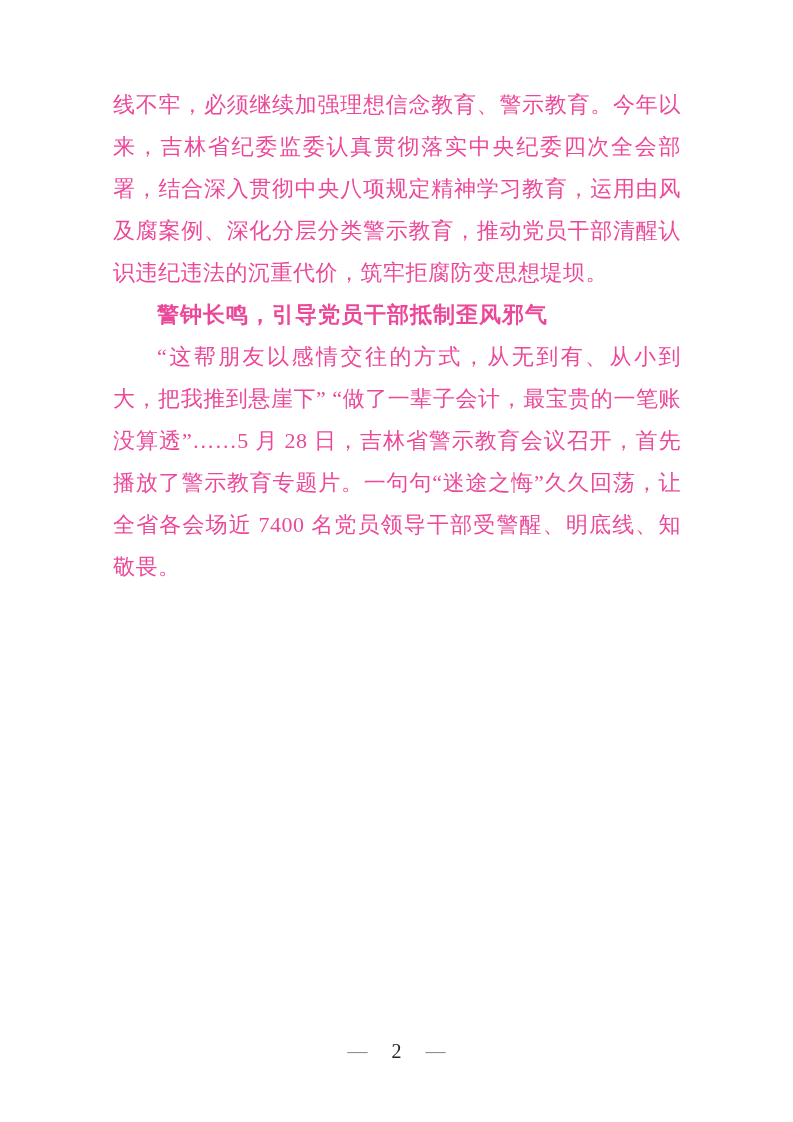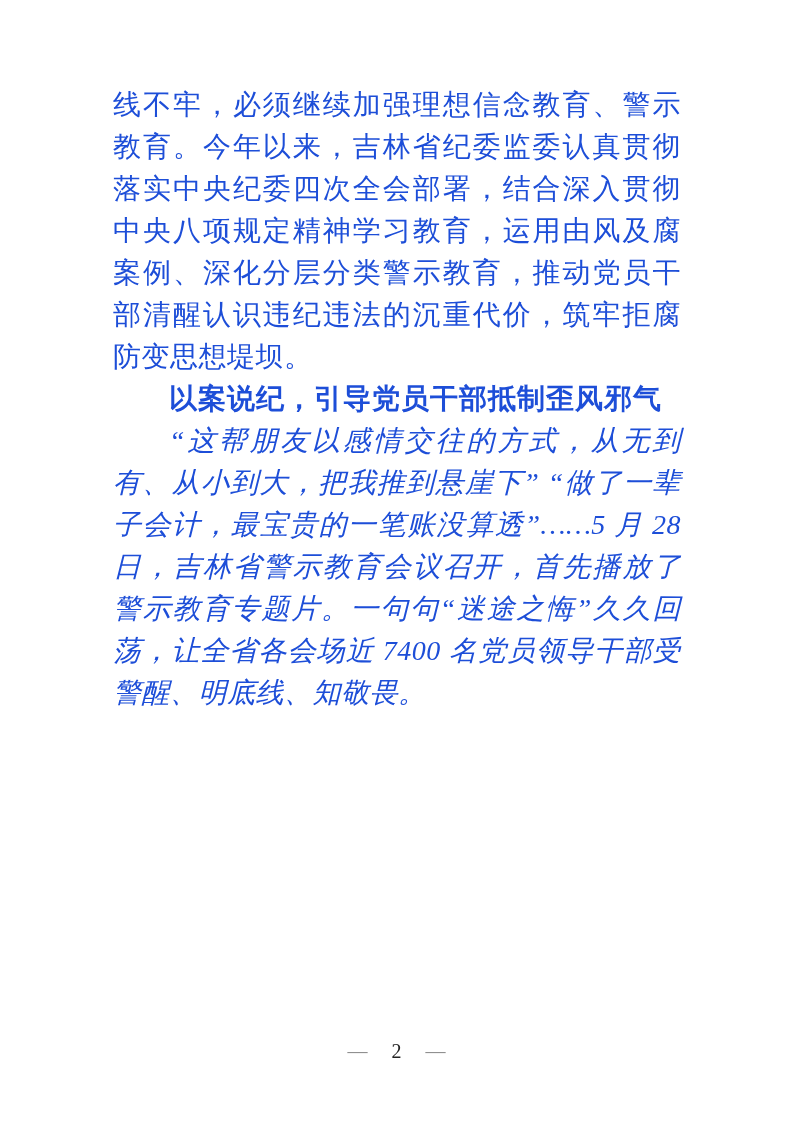--- a/index.html
+++ b/index.html
@@ -17,30 +17,29 @@
   }
   .content {
     position: absolute;
     left: 113px;
     top: 84px;
     width: 568px;
   }
   .content p {
     margin: 0;
     padding: 0;
-    font-size: 28px;
+    font-size: 22px;
     line-height: 42px;
-    color: #1d4ed8;
+    color: #ec4899;
     text-align: justify;
     text-justify: inter-ideograph;
     letter-spacing: 0.5px;
   }
   .content p.indent {
     text-indent: 2em;
-    font-style: italic;
   }
   .content p.heading {
     font-family: "Liberation Sans", "DejaVu Sans", sans-serif;
     font-weight: bold;
     text-indent: 2em;
     text-align: left;
     letter-spacing: 1px;
   }
   .footer {
     position: absolute;
@@ -64,21 +63,21 @@
   }
 </style>
 </head>
 <body>
 
 <div class="page">
 
   <div class="content">
     <p class="no-indent">线不牢，必须继续加强理想信念教育、警示教育。今年以来，吉林省纪委监委认真贯彻落实中央纪委四次全会部署，结合深入贯彻中央八项规定精神学习教育，运用由风及腐案例、深化分层分类警示教育，推动党员干部清醒认识违纪违法的沉重代价，筑牢拒腐防变思想堤坝。</p>
 
-    <p class="heading">以案说纪，引导党员干部抵制歪风邪气</p>
+    <p class="heading">警钟长鸣，引导党员干部抵制歪风邪气</p>
 
     <p class="indent">“这帮朋友以感情交往的方式，从无到有、从小到大，把我推到悬崖下” “做了一辈子会计，最宝贵的一笔账没算透”……5 月 28 日，吉林省警示教育会议召开，首先播放了警示教育专题片。一句句“迷途之悔”久久回荡，让全省各会场近 7400 名党员领导干部受警醒、明底线、知敬畏。</p>
 
 
   </div>
 
   <div class="footer">
     <span class="dash">—</span>
     <span class="num">2</span>
     <span class="dash">—</span>

